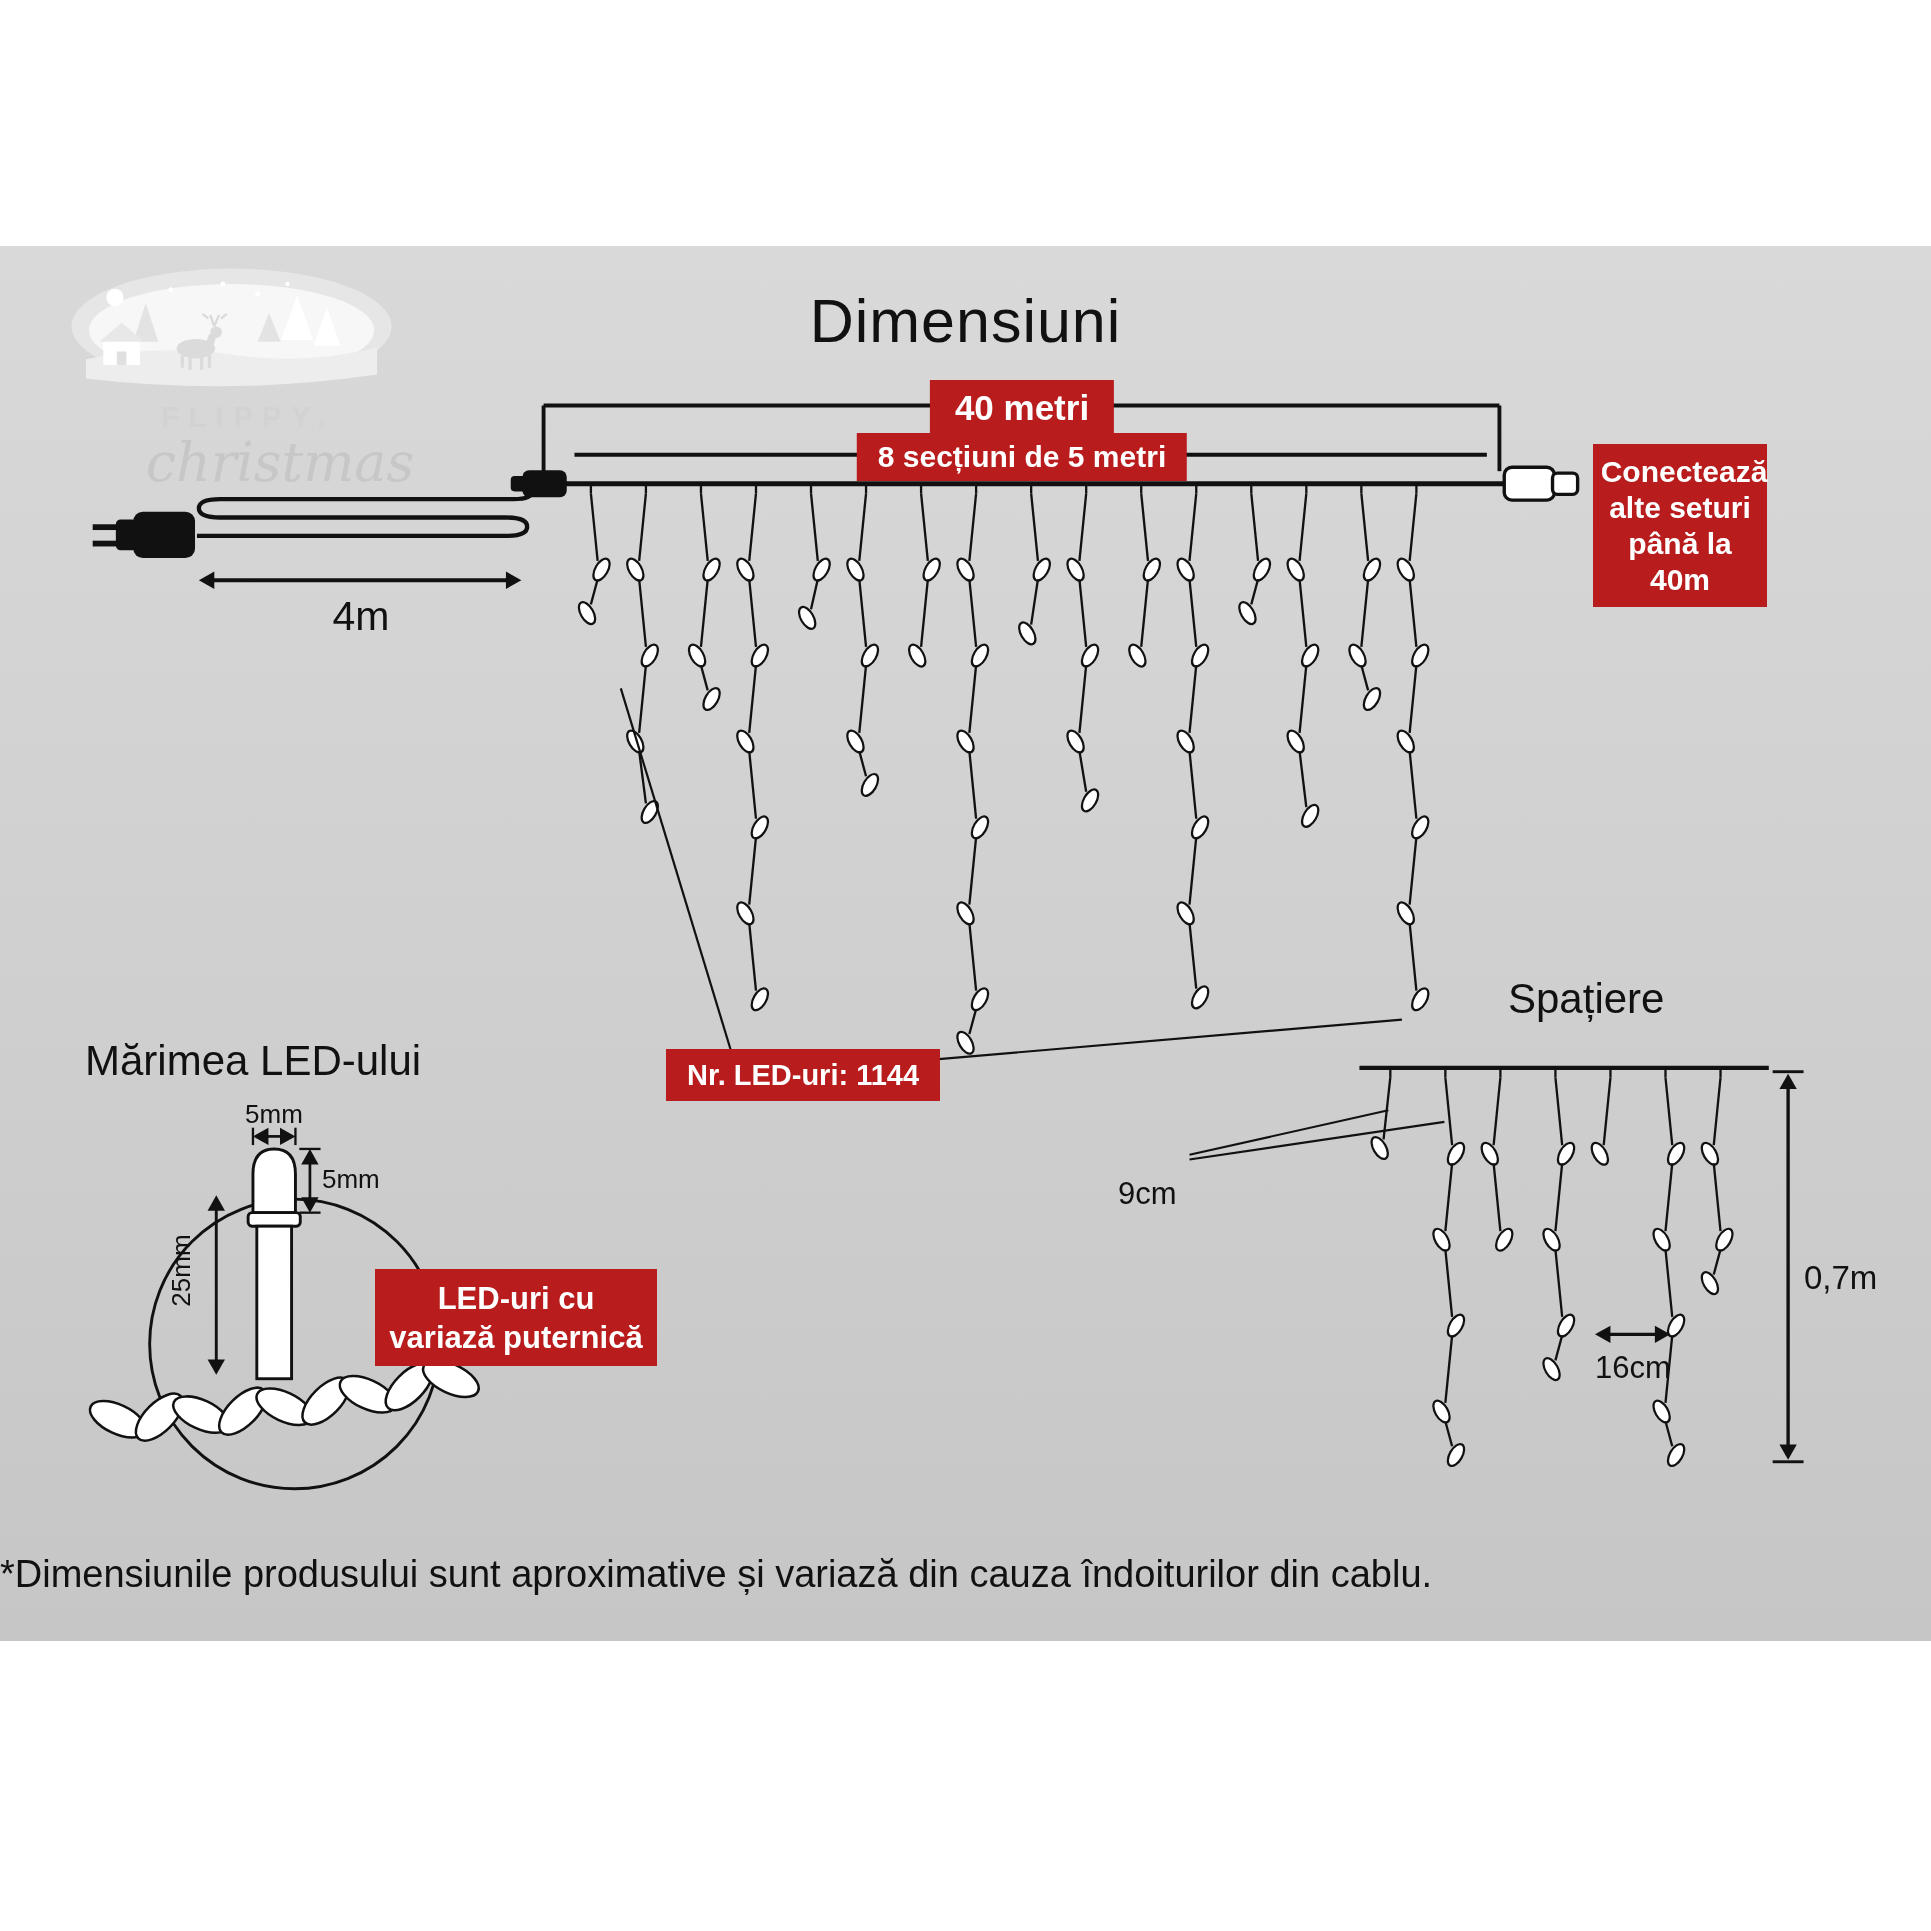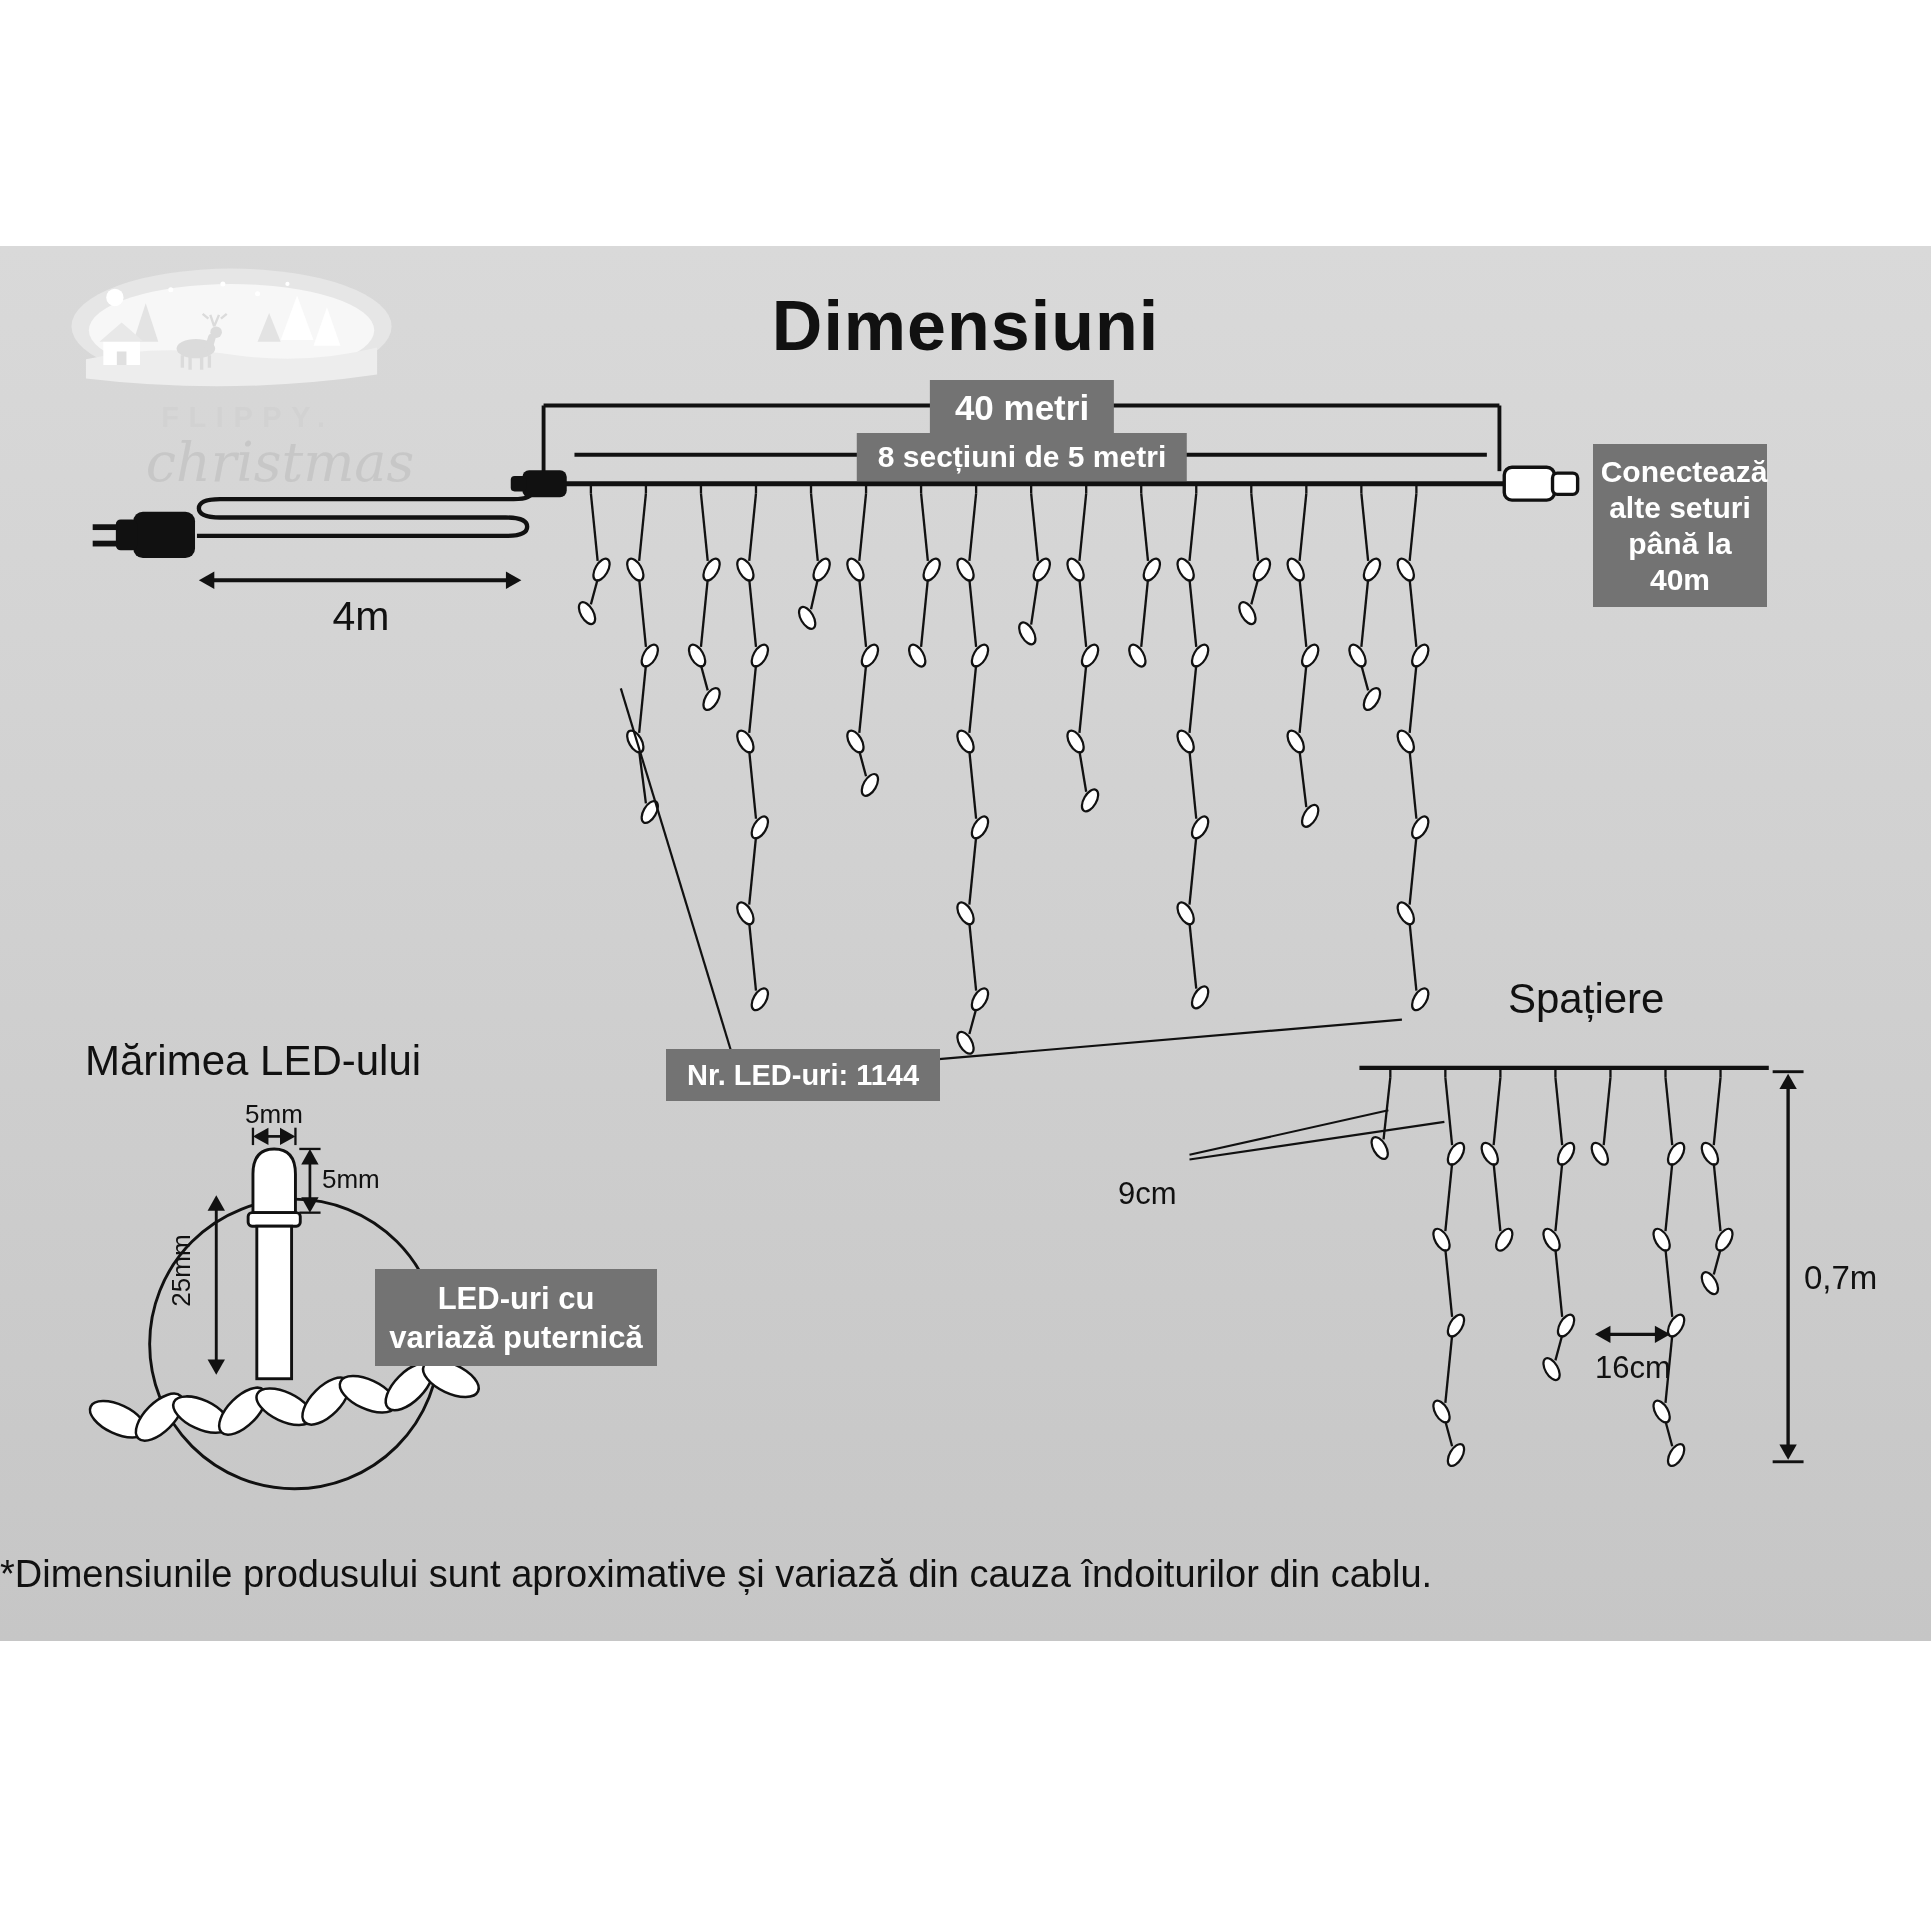--- a/index.html
+++ b/index.html
@@ -4,22 +4,22 @@
 <style>
   * { margin:0; padding:0; box-sizing:border-box; }
   html,body { width:1931px; height:1931px; background:#ffffff; overflow:hidden;
               font-family:"Liberation Sans", sans-serif; color:#111; }
   .page { position:absolute; left:0; top:0; width:1931px; height:1931px; }
   .band { position:absolute; left:0; top:246px; width:1931px; height:1395px;
           background:linear-gradient(180deg,#d9d9d9 0%,#cfcfcf 55%,#c6c6c6 100%); }
   svg.canvas { position:absolute; left:0; top:0; width:1931px; height:1931px; }
   .abs { position:absolute; }
   .title { left:0; top:286px; width:1931px; text-align:center;
-           font-size:70px; font-weight:700; letter-spacing:1px; }
-  .blackbox { position:absolute; background:#737373; color:#ffffff; font-weight:700;
+           font-size:61px; font-weight:400; letter-spacing:1px; }
+  .blackbox { position:absolute; background:#b91c1c; color:#ffffff; font-weight:700;
               text-align:center; }
   .bb-40m      { left:1022px; top:380px; transform:translateX(-50%); font-size:35px;
                  padding:7.7px 25px; white-space:nowrap; }
   .bb-sections { left:1022px; top:433px; transform:translateX(-50%); font-size:30px;
                  padding:6.8px 21px; white-space:nowrap; }
   .bb-connect  { left:1593px; top:444px; width:174px; font-size:30px; line-height:36px;
                  padding:9.7px 7.7px; }
   .bb-ledcount { left:666px; top:1049px; font-size:29px; padding:9.7px 21px; white-space:nowrap; }
   .bb-bright   { left:375px; top:1269px; width:282px; font-size:31px; line-height:39px;
                  padding:9.7px 5.8px; }

